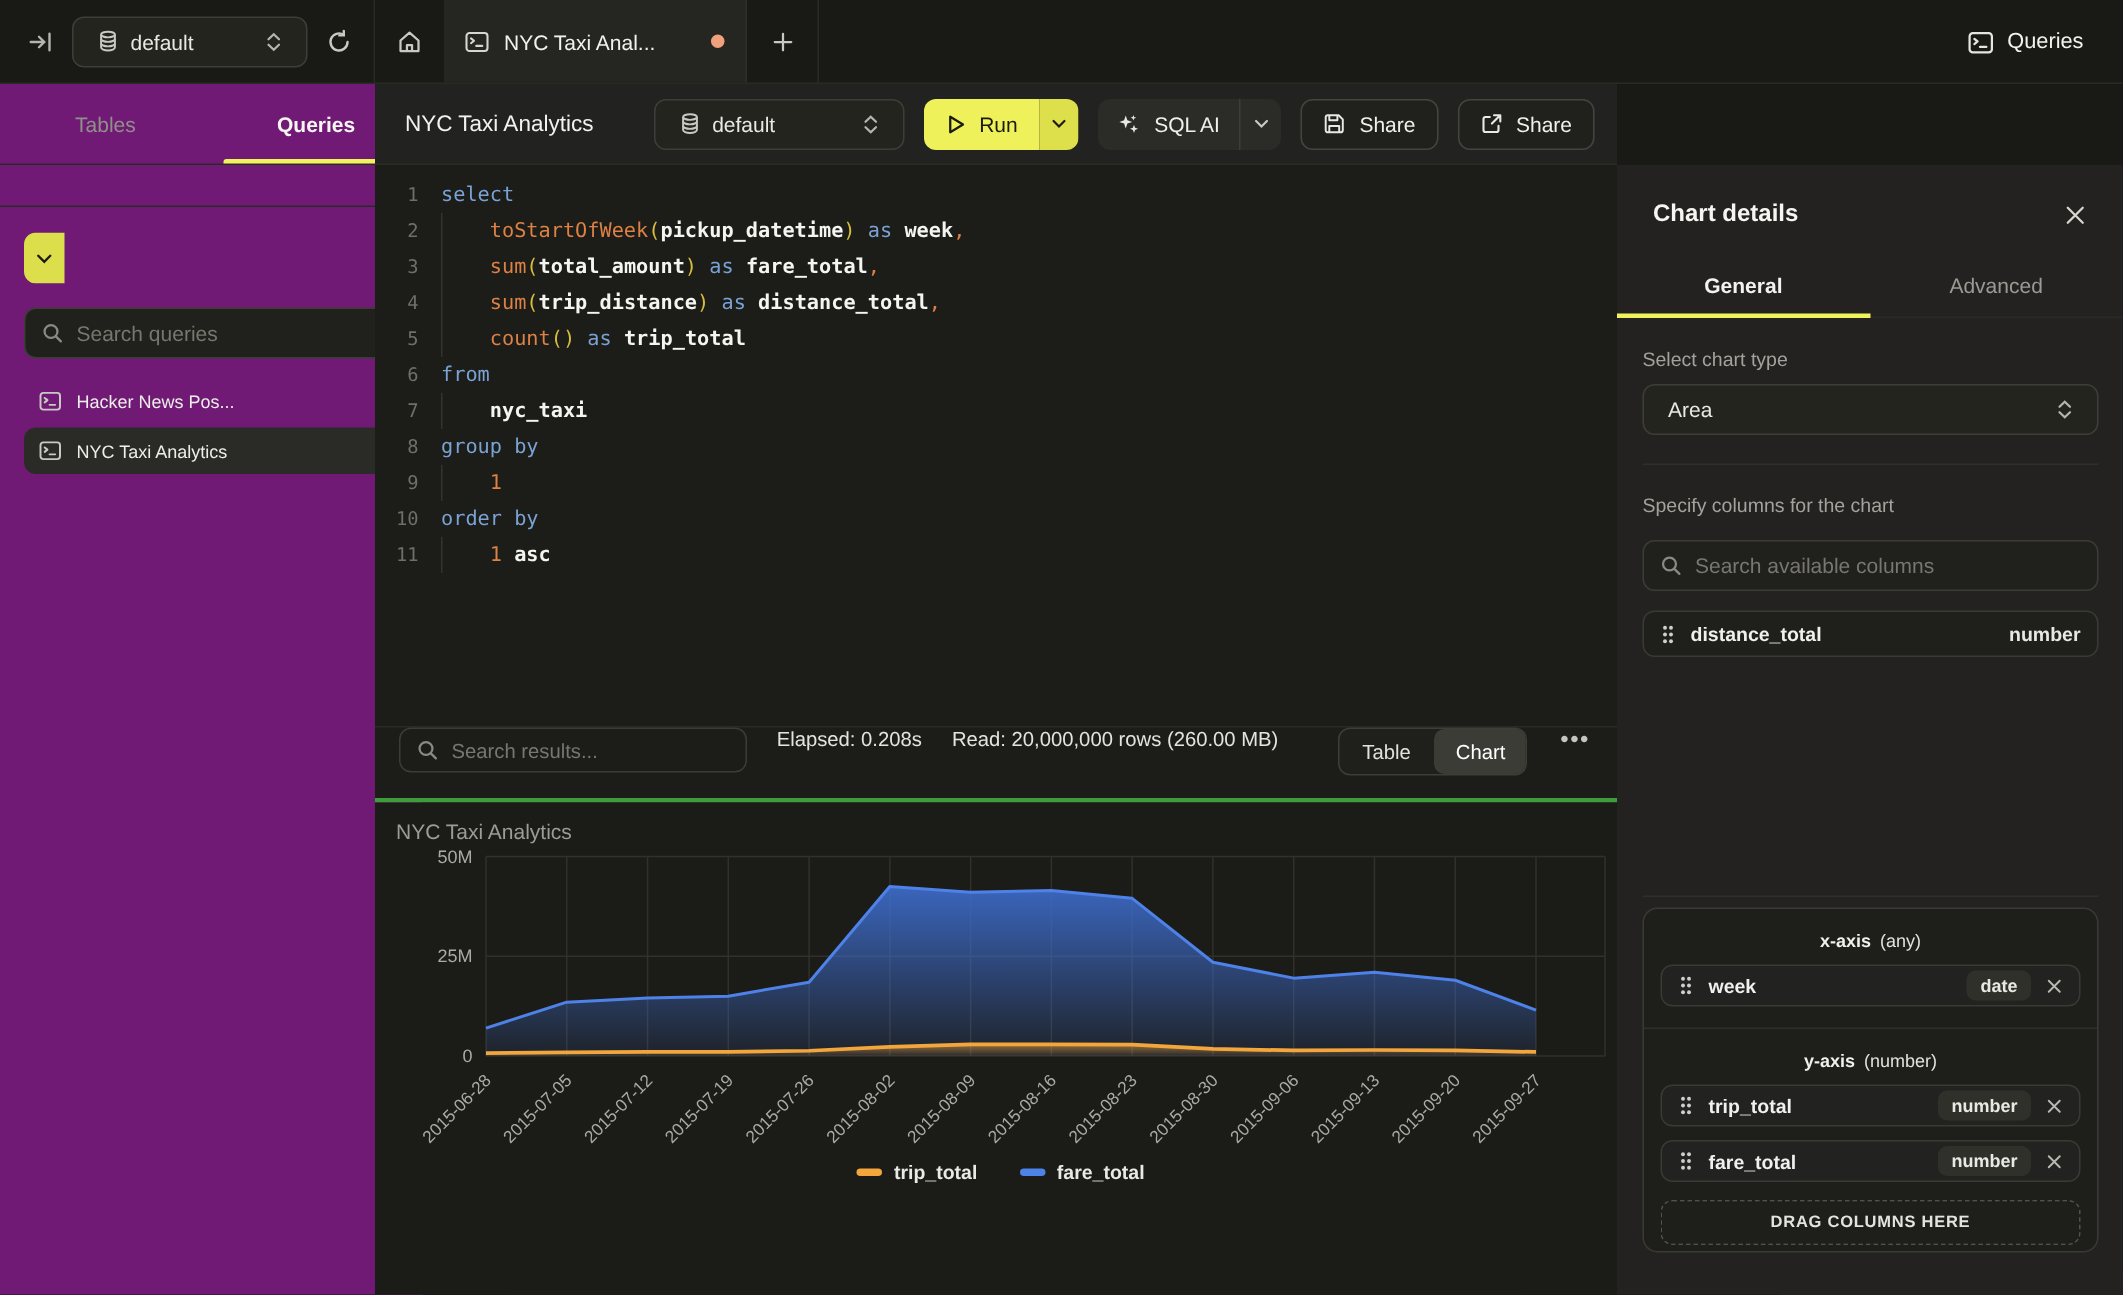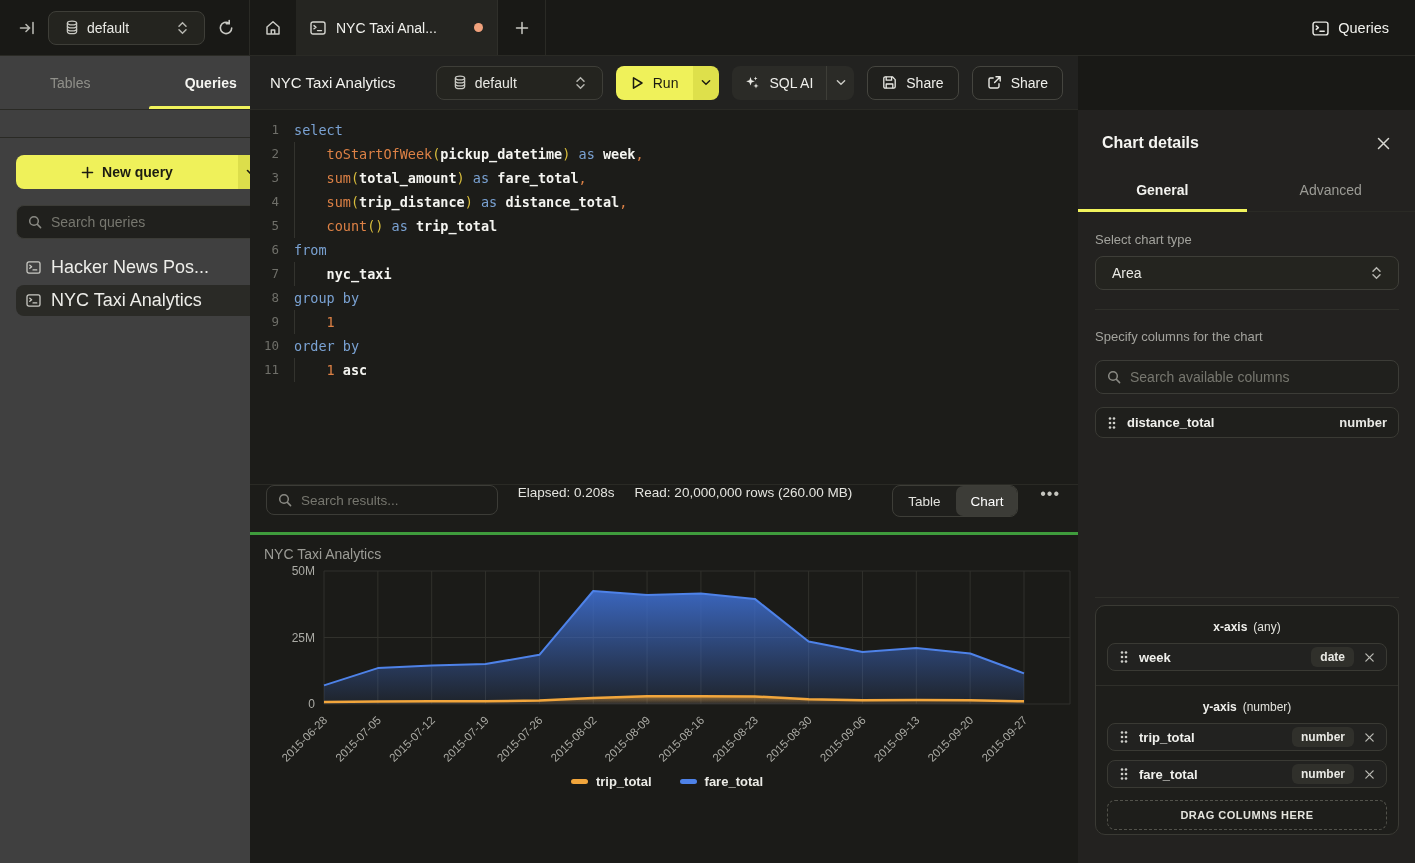--- a/index.html
+++ b/index.html
@@ -23,21 +23,21 @@
   .tab-active .label { font-size:14px; color:#F1F1ED; flex:1; white-space:nowrap; overflow:hidden; }
   .unsaved-dot { width:9px; height:9px; border-radius:50%; background:#F0A17C; }
   .tab-plus { width:48px; display:flex; align-items:center; justify-content:center;
     border-right:1px solid #2A2A25; cursor:pointer; color:#C9C9C3; font-size:20px; }
   #topbar-right { position:absolute; right:26px; top:0; height:56px; display:flex;
     align-items:center; gap:9px; cursor:pointer; }
   #topbar-right .label { font-size:14.5px; color:#F2F2EE; }
 
   
   #sidebar { position:absolute; left:0; top:56px; width:282px; height:807px;
-    background:#404040; border-right:1px solid #2A2A25; }
+    background:#701a75; border-right:1px solid #2A2A25; }
   #side-tabs { height:54px; display:flex; border-bottom:1px solid #2A2A25; }
   .side-tab { width:50%; position:relative; display:flex; align-items:center;
     justify-content:center; font-size:14px; color:#90908A; cursor:pointer; }
   .side-tab.active { color:#F5F5F1; font-weight:700; }
   .side-tab.active::after { content:""; position:absolute; left:8px; right:8px;
     bottom:0; height:3px; background:#F1F35C; border-radius:2px 2px 0 0; }
   #side-body { padding:10px 16px 0 16px; }
   #all-queries { margin-top:0; }
   .side-divider { height:1px; background:#2A2A25; margin:17px -16px 0 -16px; }
   #new-query { margin-top:17px; height:34px; border-radius:8px; overflow:hidden;
@@ -45,21 +45,21 @@
   #new-query .main { flex:1; background:#EFF15A; display:flex; align-items:center;
     justify-content:center; gap:8px; color:#1C1C12; font-size:14px; font-weight:600; }
   #new-query .caret { width:27px; background:#DCDE4B; display:flex; align-items:center; justify-content:center; }
   .search-box { margin-top:16px; height:34px; border:1px solid #3C3C37; border-radius:8px;
     display:flex; align-items:center; gap:9px; padding:0 11px; background:#20201D; cursor:text; }
   .search-box .ph { font-size:14px; color:#77776F; }
   #query-list { margin-top:13px; display:flex; flex-direction:column; gap:2px; }
   .query-item { height:31px; border-radius:8px; display:flex; align-items:center;
     gap:10px; padding:0 10px; cursor:pointer; }
   .query-item.selected { background:#2A2A26; }
-  .query-item .label { font-size:18px; color:#EDEDE9; white-space:nowrap; }
+  .query-item .label { font-size:12px; color:#EDEDE9; white-space:nowrap; }
 
   
   #main-header { position:absolute; left:250px; top:56px; width:828px; height:54px;
     background:#222220; border-bottom:1px solid #2A2A25; display:flex;
     align-items:center; padding:0 15px 0 20px; }
   #main-title { font-size:15px; color:#F2F2EE; flex:1; }
   #header-controls { display:flex; align-items:center; gap:13px; }
   #header-db { width:167px; height:34px; }
   .split-btn { height:34px; border-radius:8px; overflow:hidden; display:flex; cursor:pointer; }
   #run-btn .main { background:#EFF15A; display:flex; align-items:center; gap:9px;
@@ -224,28 +224,20 @@
 </div>
 
 <div id="sidebar">
   <div id="side-tabs">
     <div class="side-tab">Tables</div>
     <div class="side-tab active">Queries</div>
   </div>
   <div id="side-body">
     <div class="side-divider"></div>
     <div id="new-query">
-      <div class="main">
-        <span class="icon">
-          <svg width="13" height="13" viewBox="0 0 13 13" stroke="#1C1C12" stroke-width="1.6" stroke-linecap="round">
-              <path d="M6.5 1.5v10M1.5 6.5h10"></path>
-            </svg>
-        </span>
-        <span>New query</span>
-      </div>
       <div class="caret">
         <svg width="11" height="7" viewBox="0 0 11 7" fill="none" stroke="#1C1C12" stroke-width="1.6" stroke-linecap="round">
             <path d="M1.5 1.5 5.5 5.5 9.5 1.5"></path>
           </svg>
       </div>
     </div>
     <div class="search-box">
       <span class="icon">
         <svg width="14" height="14" viewBox="0 0 14 14" fill="none" stroke="#8A8A84" stroke-width="1.5" stroke-linecap="round">
             <circle cx="6" cy="6" r="4.3"></circle>

